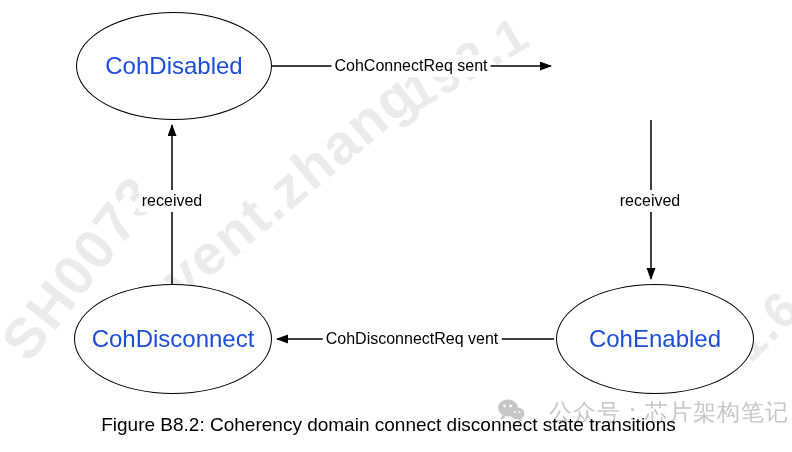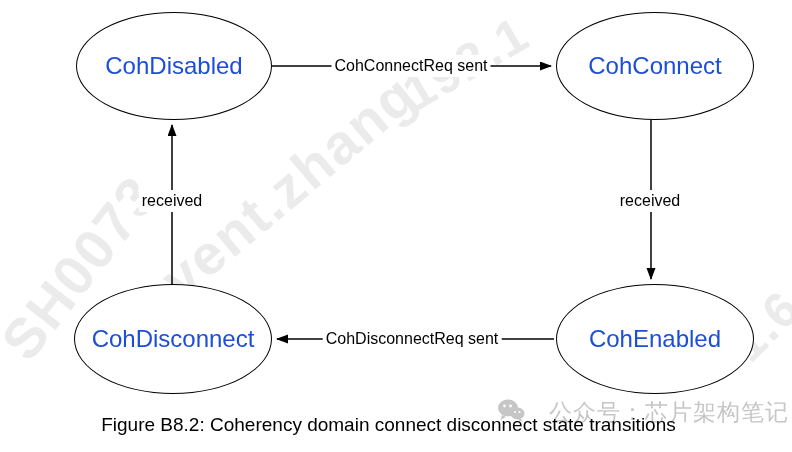--- a/index.html
+++ b/index.html
@@ -70,37 +70,34 @@
     </defs>
     <line x1="272" y1="66" x2="551" y2="66" stroke="#000" stroke-width="1.5" marker-end="url(#arrowhead)"></line>
     <line x1="651" y1="120" x2="651" y2="279" stroke="#000" stroke-width="1.5" marker-end="url(#arrowhead)"></line>
     <line x1="554" y1="339" x2="277" y2="339" stroke="#000" stroke-width="1.5" marker-end="url(#arrowhead)"></line>
     <line x1="172" y1="284" x2="172" y2="125" stroke="#000" stroke-width="1.5" marker-end="url(#arrowhead)"></line>
   </svg>
 
   <div class="state" id="st-cohdisabled">
     <span class="lbl">CohDisabled</span>
   </div>
-  <div class="state" id="st-cohconnect">
-    <span class="lbl">CohConnect</span>
-  </div>
   <div class="state" id="st-cohdisconnect">
     <span class="lbl">CohDisconnect</span>
   </div>
   <div class="state" id="st-cohenabled">
     <span class="lbl">CohEnabled</span>
   </div>
 
   <div class="tlabel" id="tl-connectreq">CohConnectReq sent</div>
 
   <div class="tlabel" id="tl-connectack">
     <div>received</div>
   </div>
 
-  <div class="tlabel" id="tl-disconnectreq">CohDisconnectReq sent</div>
+  <div class="tlabel" id="tl-disconnectreq">CohDisconnectReq vent</div>
 
   <div class="tlabel" id="tl-disconnectack">
     <div>received</div>
   </div>
 
   <div class="wechat-wm">
     <span>
       <svg width="28" height="25" viewBox="0 0 28 25">
         <ellipse cx="11" cy="10" rx="10" ry="8.5" fill="#c6c6c6"></ellipse>
         <circle cx="7.5" cy="8" r="1.4" fill="#ffffff"></circle>

